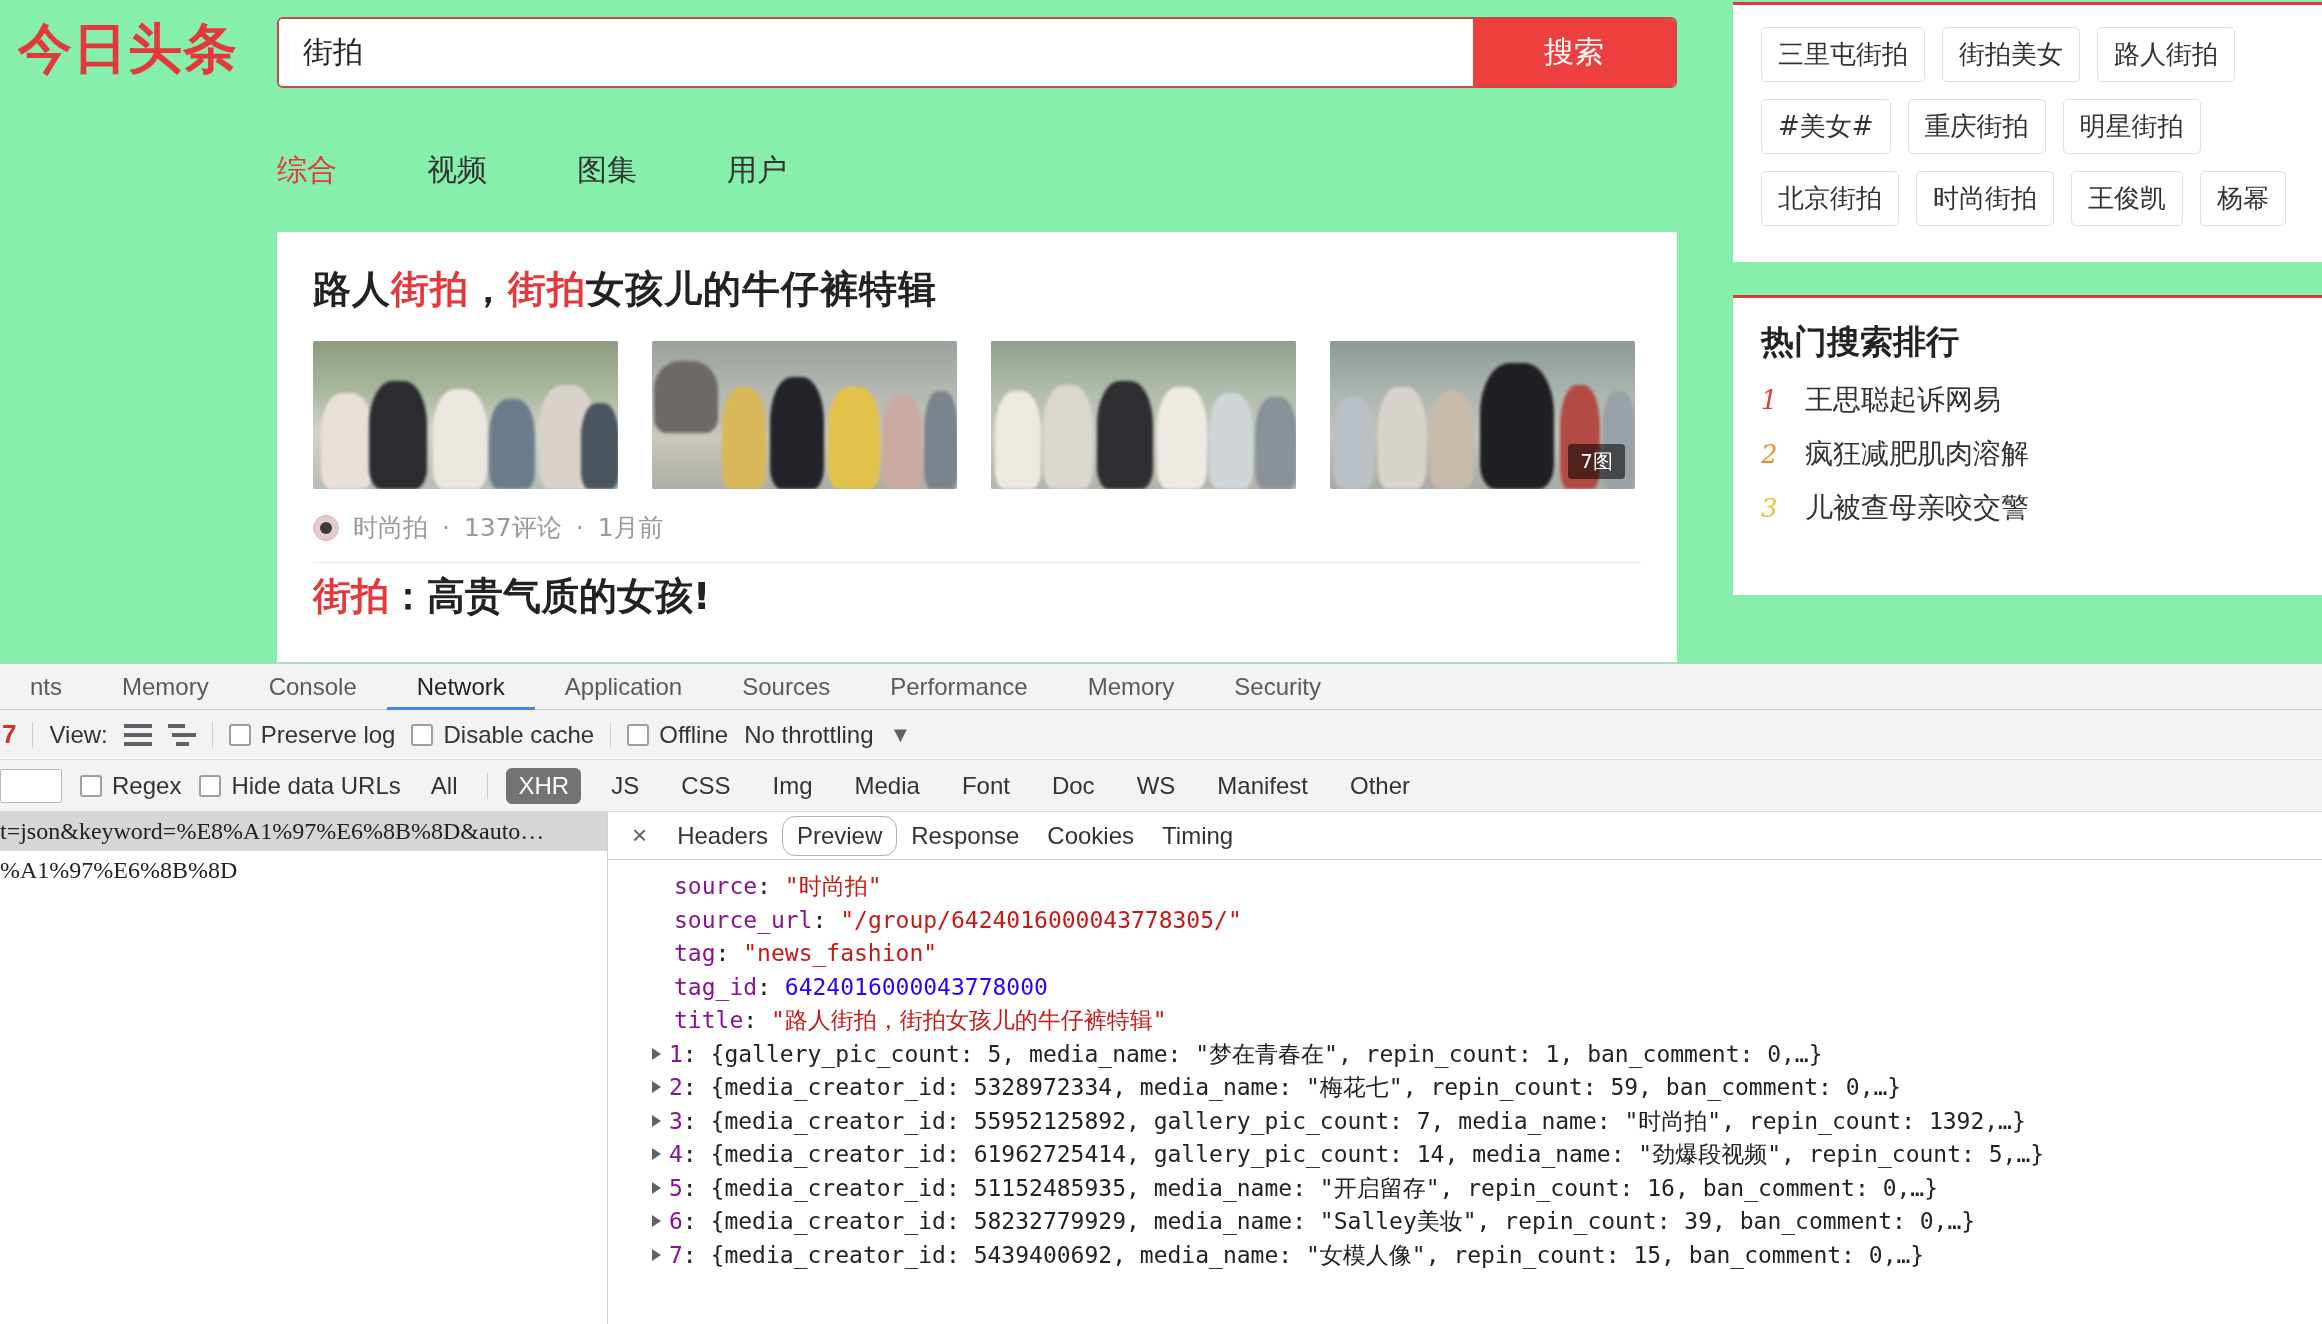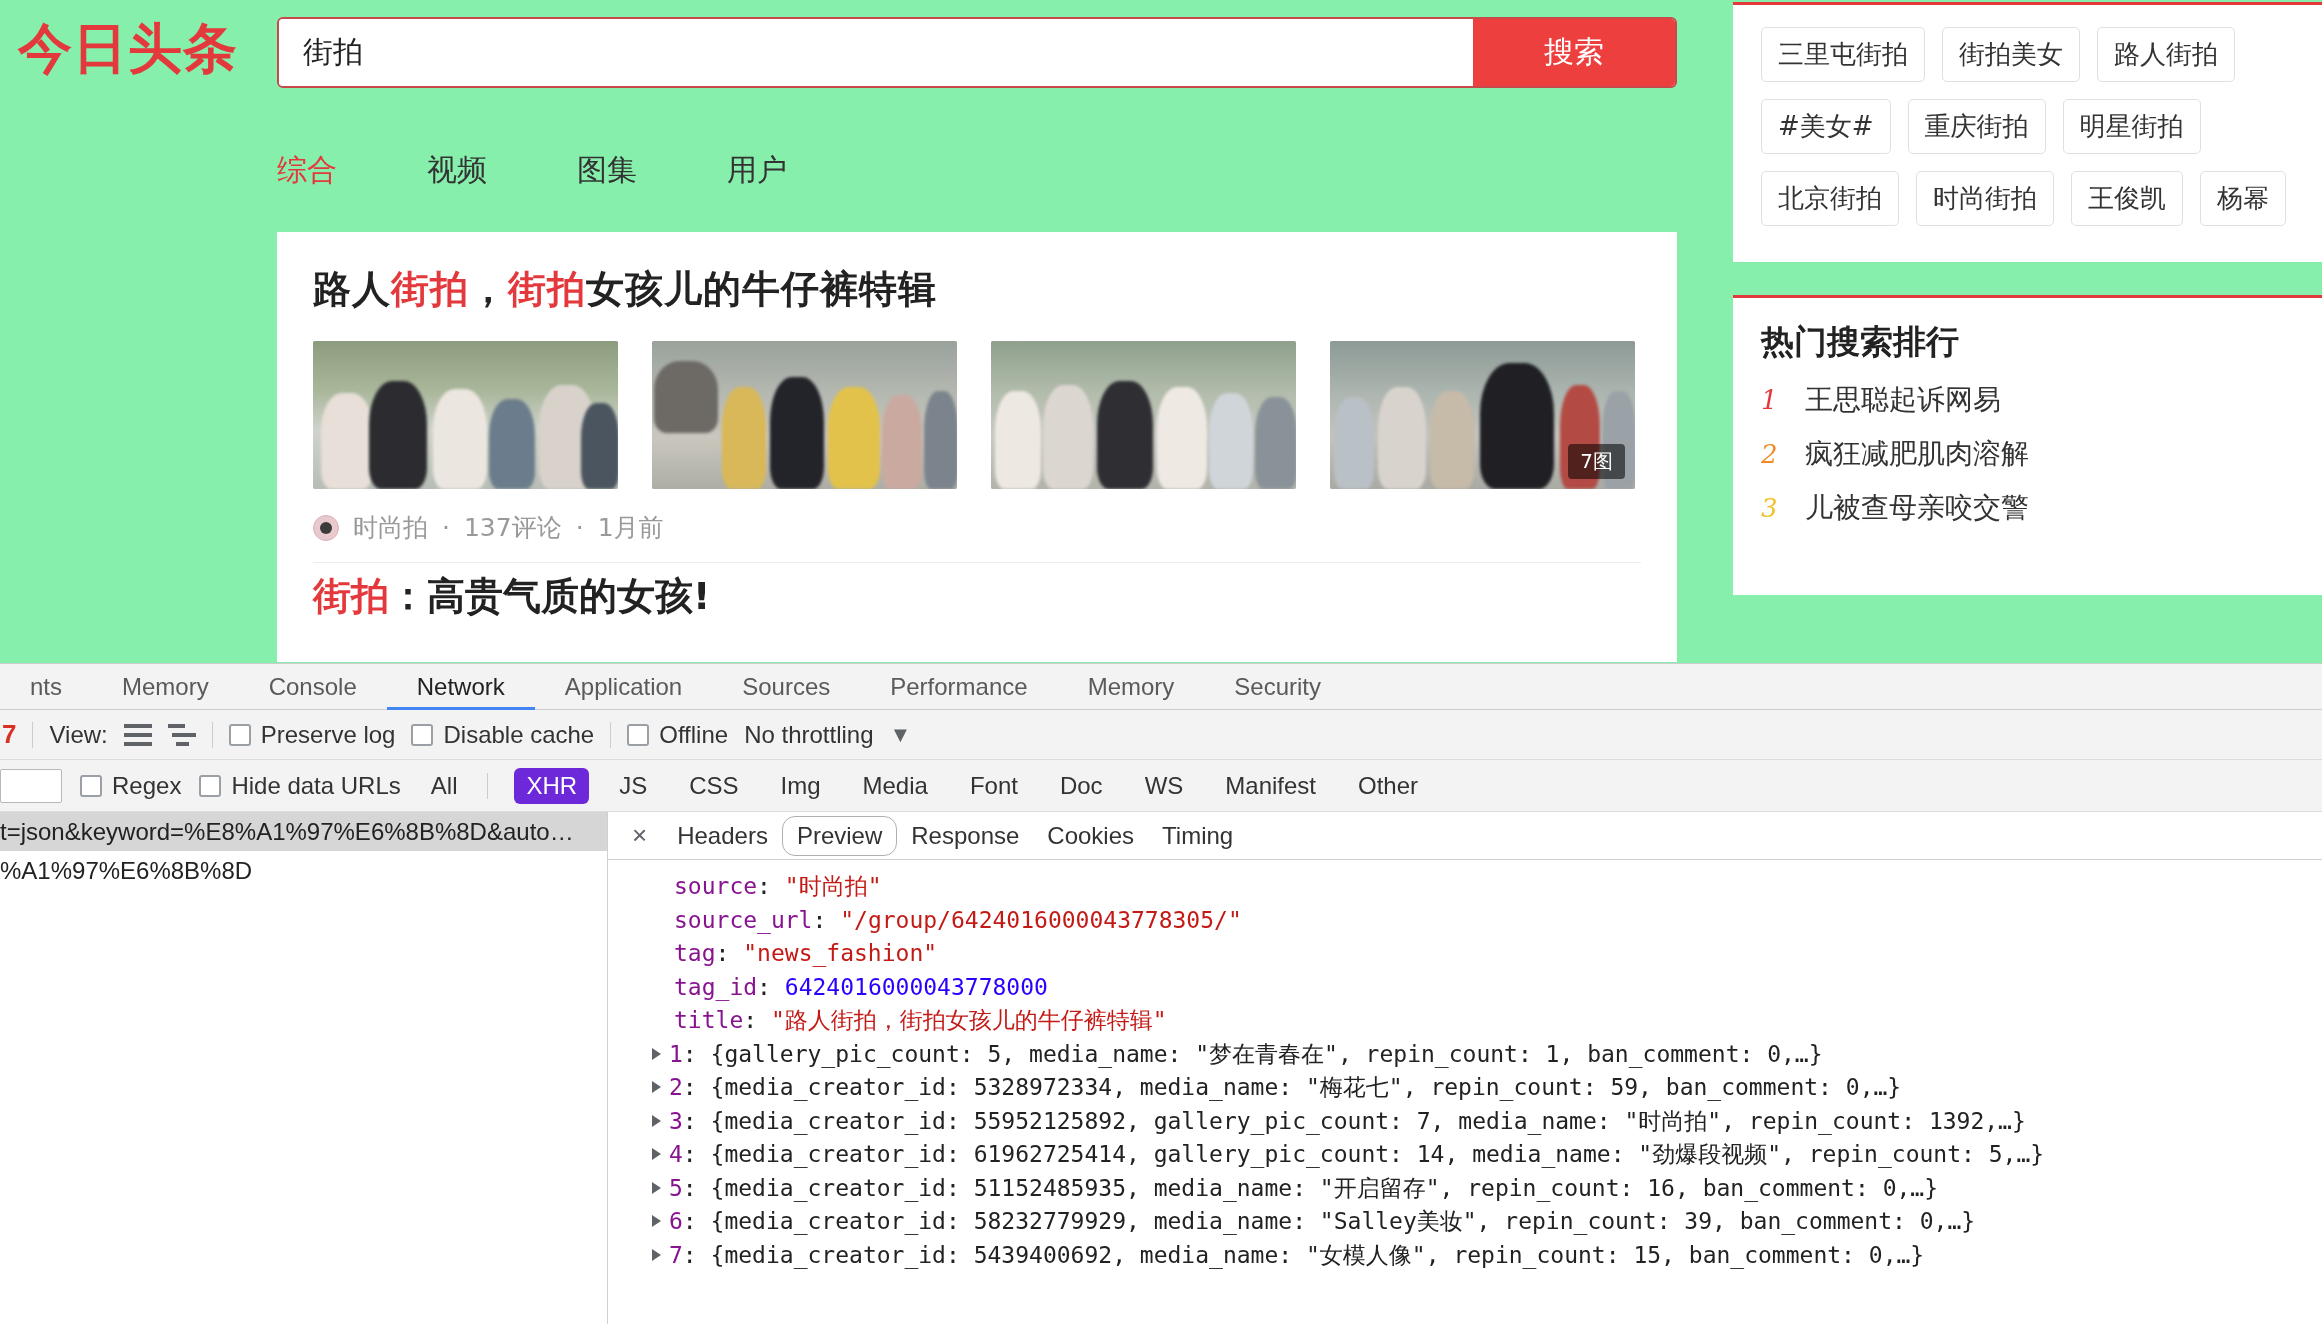--- a/index.html
+++ b/index.html
@@ -167,32 +167,32 @@
     height: 52px; background: #f3f3f3;
     border-bottom: 1px solid #dcdcdc;
     display: flex; align-items: center; gap: 18px;
     font-size: 24px; color: #333; padding-left: 0px;
   }
   .filter-input {
     width: 62px; height: 34px; border: 1px solid #b8b8b8;
     background: #fff; border-radius: 2px; margin-left: 0px;
   }
   .ftype { padding: 4px 12px; border-radius: 6px; cursor: pointer; color: #333; }
-  .ftype.active { background: #6d28d9; color: #fff; margin-left: 8px; }
+  .ftype.active { background: #737373; color: #fff; }
 
   .dt-body { display: flex; height: 513px; }
   .req-list {
     width: 608px; border-right: 1px solid #d0d0d0;
     background: #fff; overflow: hidden;
   }
   .req-row {
     height: 39px; line-height: 39px; font-size: 24px;
     color: #222; padding-left: 0px; white-space: nowrap;
     overflow: hidden; cursor: pointer;
-    font-family: Liberation Sans, sans-serif;
+    font-family: Liberation Serif, serif;
   }
   .req-row.selected { background: #d6d6d6; }
 
   .detail { flex: 1; background: #fff; display: flex; flex-direction: column; }
   .detail-tabs {
     height: 48px; border-bottom: 1px solid #d0d0d0;
     display: flex; align-items: center; gap: 0; padding-left: 8px;
     background: #fff;
   }
   .close-x { font-size: 26px; color: #5f6368; padding: 0 16px; cursor: pointer; }

